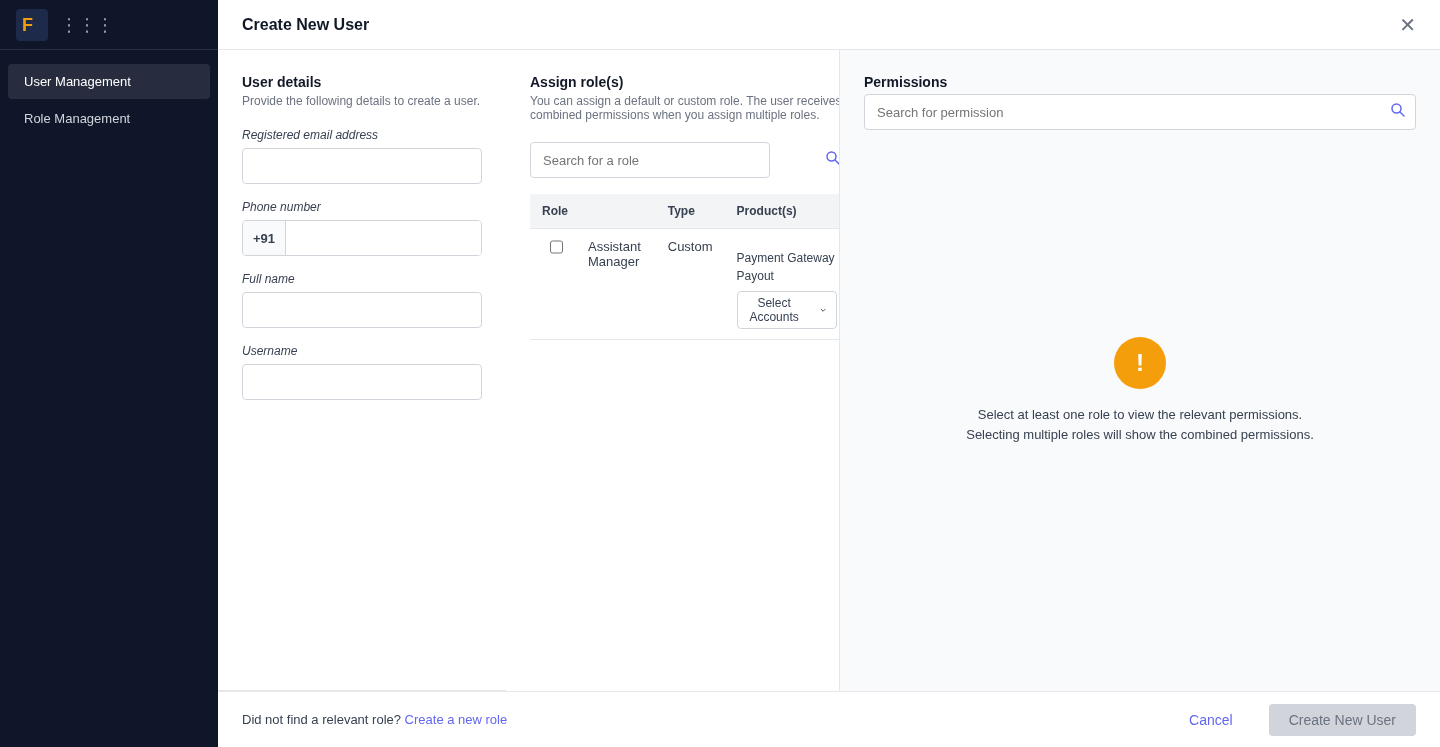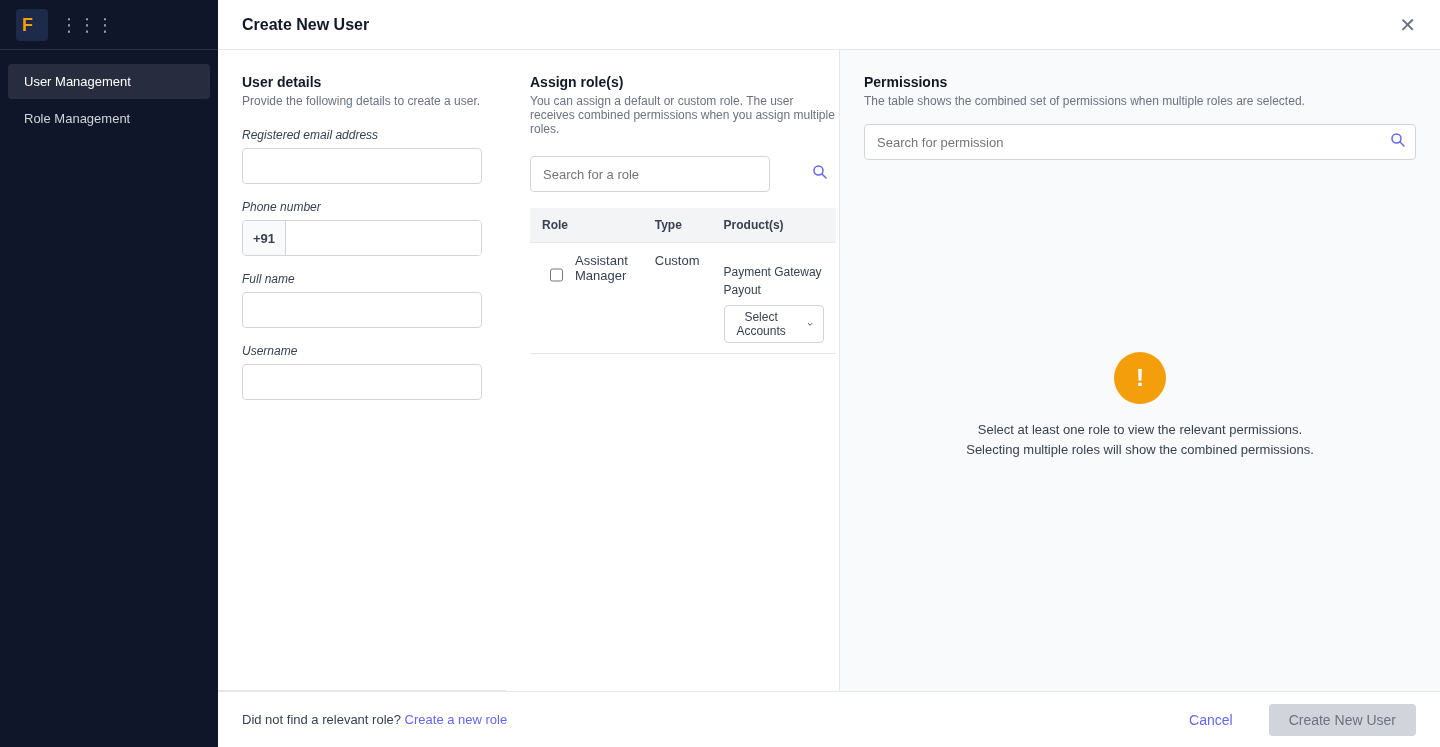--- a/index.html
+++ b/index.html
@@ -235,22 +235,22 @@
       vertical-align: top;
     }
     .role-checkbox {
       width: 16px;
       height: 16px;
       cursor: pointer;
       accent-color: #6366f1;
     }
     .role-name-cell {
       display: flex;
-      align-items: flex-end;
-      gap: 12px;
+      align-items: flex-start;
+      gap: 25px;
       padding-left: 8px;
     }
     .select-accounts-btn {
       display: inline-flex;
       align-items: center;
       gap: 19px;
       padding: 4px 10px;
       border: 1px solid #d1d5db;
       border-radius: 4px;
       background: #fff;
@@ -489,21 +489,20 @@
                   </td>
                 </tr>
 
               </tbody>
             </table>
           </div>
         </div>
 
         <div class="right-panel">
           <div class="permissions-title">Permissions</div>
-          <div class="permissions-subtitle">The table shows the combined set of permissions when multiple roles are selected.</div>
 
           <div class="search-permission-container">
             <input type="text" class="search-permission-input" placeholder="Search for permission" style="">
             <span class="search-perm-icon">
               <svg width="16" height="16" viewBox="0 0 16 16" fill="none">
                 <circle cx="6.5" cy="6.5" r="4.5" stroke="#6366f1" stroke-width="1.5"></circle>
                 <line x1="10" y1="10" x2="14" y2="14" stroke="#6366f1" stroke-width="1.5" stroke-linecap="round"></line>
               </svg>
             </span>
           </div>

